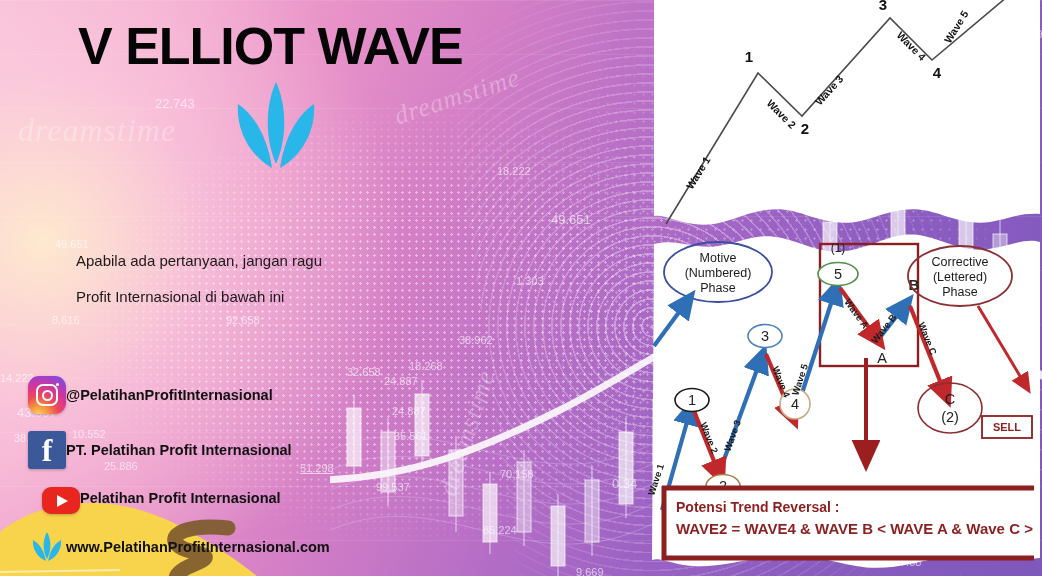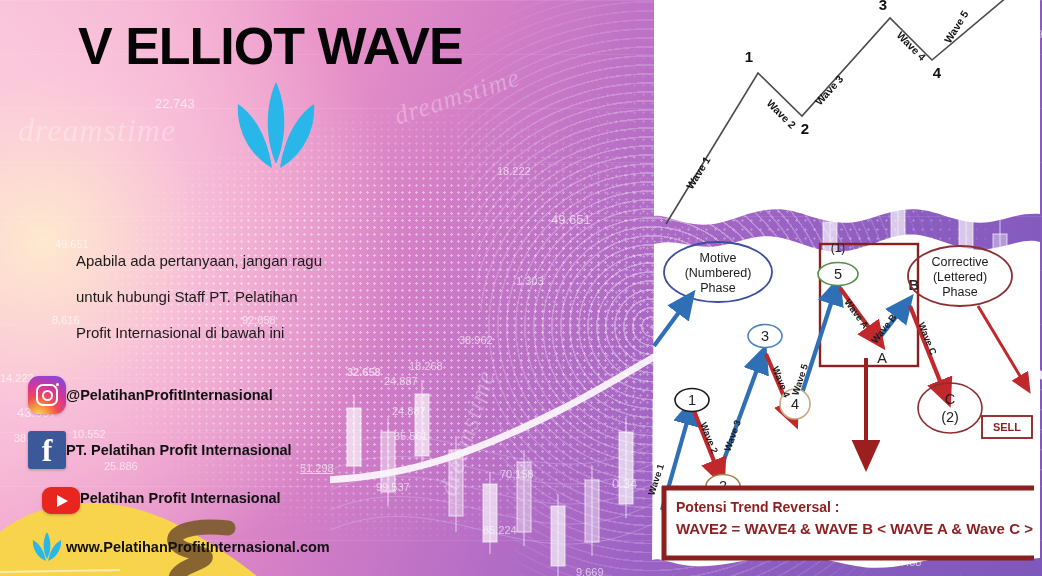--- a/index.html
+++ b/index.html
@@ -196,54 +196,53 @@
   </svg>
 
   <div class="price" style="left:155px;top:96px;font-size:13px;">22.743</div>
   <div class="price" style="left:55px;top:238px;">49.651</div>
   <div class="price" style="left:17px;top:405px;font-size:13px;">43.997</div>
   <div class="price" style="left:14px;top:432px;">38.962</div>
   <div class="price" style="left:72px;top:428px;">10.552</div>
   <div class="price" style="left:104px;top:460px;">25.886</div>
   <div class="price" style="left:0px;top:372px;">14.222</div>
   <div class="price" style="left:52px;top:314px;">8.616</div>
-  <div class="price" style="left:242px;top:314px;">92.658</div>
+  <div class="price" style="left:226px;top:314px;">92.658</div>
   <div class="price" style="left:497px;top:165px;">18.222</div>
   <div class="price" style="left:516px;top:275px;">1.303</div>
   <div class="price" style="left:459px;top:334px;">38.962</div>
   <div class="price" style="left:409px;top:360px;">18.268</div>
   <div class="price" style="left:384px;top:375px;">24.887</div>
   <div class="price" style="left:551px;top:212px;font-size:13px;">49.651</div>
   <div class="price" style="left:300px;top:462px;text-decoration:underline;">51.298</div>
   <div class="price" style="left:376px;top:481px;">99.537</div>
   <div class="price" style="left:483px;top:524px;">85.224</div>
   <div class="price" style="left:612px;top:476px;font-size:13px;">0.34</div>
   <div class="price" style="left:576px;top:566px;">9.669</div>
-  <div class="price" style="left:347px;top:366px;font-weight:bold;">32.658</div>
+  <div class="price" style="left:347px;top:366px;">32.658</div>
   <div class="price" style="left:392px;top:405px;">24.887</div>
   <div class="price" style="left:394px;top:430px;">35.561</div>
   <div class="price" style="left:500px;top:468px;">70.158</div>
   <div class="price" style="left:990px;top:256px;">1.897</div>
   <div class="price" style="left:655px;top:268px;">98.773</div>
   <div class="price" style="left:1015px;top:28px;">51.295</div>
   <div class="price" style="left:900px;top:556px;">7.58</div>
 
   <div id="title">V ELLIOT WAVE</div>
 
   <svg id="lotus" viewBox="0 0 108 112" xmlns="http://www.w3.org/2000/svg">
     <g fill="#29b6e8">
       <path d="M54 4 C 44 26, 42 58, 54 86 C 66 58, 64 26, 54 4 Z"></path>
       <path d="M16 26 C 14 52, 28 78, 50 90 C 46 62, 34 38, 16 26 Z"></path>
       <path d="M92 26 C 94 52, 80 78, 58 90 C 62 62, 74 38, 92 26 Z"></path>
     </g>
   </svg>
 
   <div id="body-copy">
     <div>Apabila ada pertanyaan, jangan ragu</div>
-    <div>untuk hubungi Staff PT. Pelatihan</div>
     <div>Profit Internasional di bawah ini</div>
   </div>
 
   <svg id="blob" viewBox="0 0 330 110" xmlns="http://www.w3.org/2000/svg">
     <path d="M2 108 C 10 62, 52 24, 112 18 C 170 12, 212 34, 248 56 C 278 74, 300 92, 318 108 Z" fill="#f7d44c"></path>
     <path d="M268 42 C 214 36, 198 58, 234 66 C 268 74, 214 78, 216 94 C 218 110, 268 106, 300 100" stroke="#7d5a2e" stroke-width="15" fill="none" stroke-linecap="round" opacity=".92"></path>
     <g stroke="#ffffff" stroke-opacity=".55" stroke-width="2" fill="none">
       <path d="M40 86 L 160 84"></path>
         <path d="M56 98 L 186 96"></path>
     </g>

